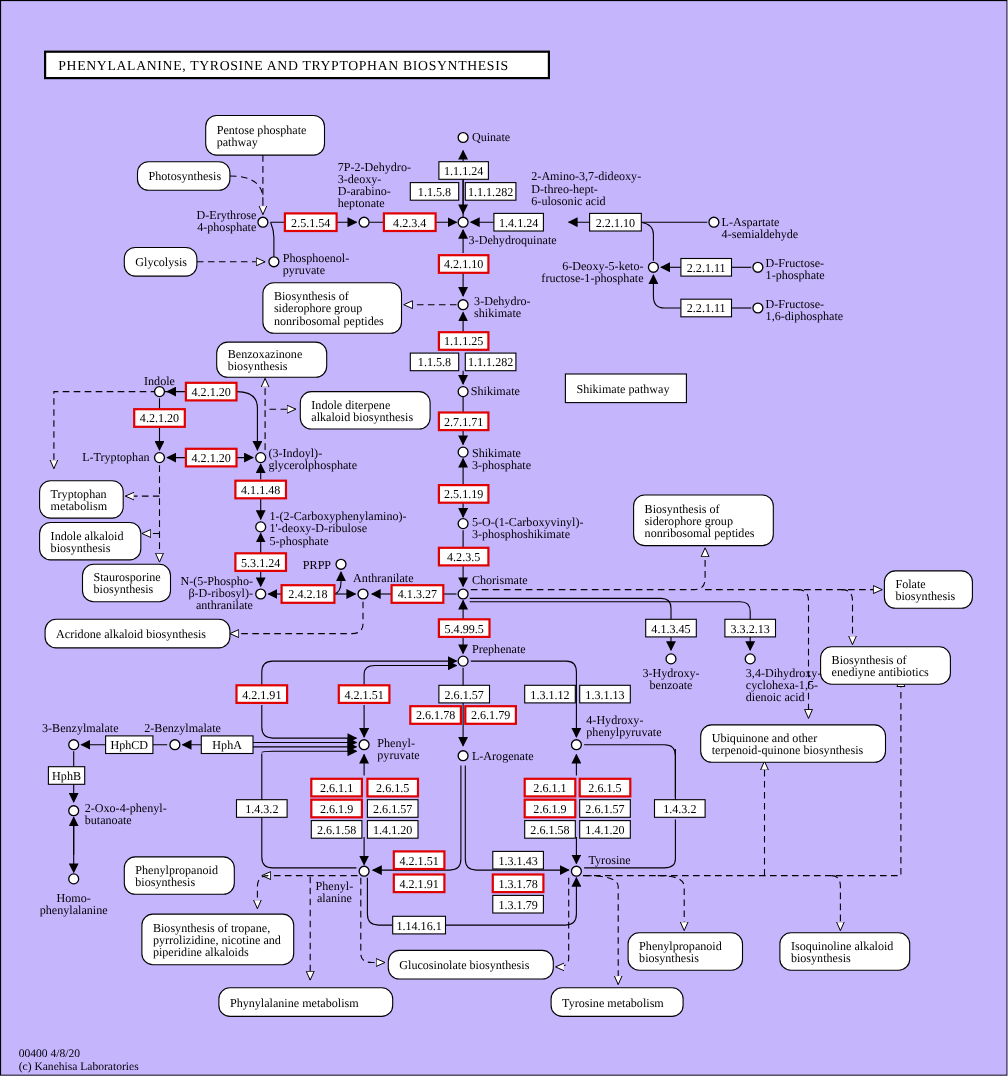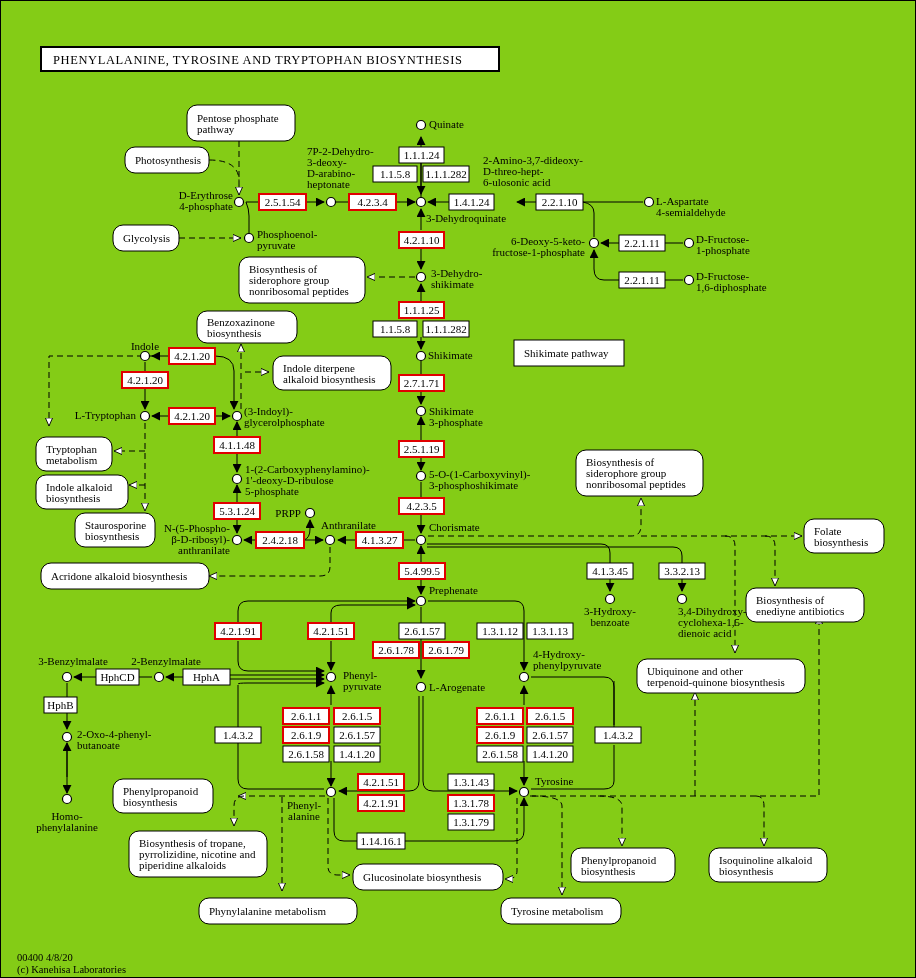--- a/index.html
+++ b/index.html
@@ -1,17 +1,17 @@
 <!DOCTYPE html>
 <html><head>
 <meta charset="utf-8">
 <style>
   html,body{margin:0;padding:0;background:#fff;}
   body{width:916px;height:978px;overflow:hidden;}
-  #wrap{position:relative;width:914px;height:976px;border:1px solid #000;background:#84cc16;}
+  #wrap{position:relative;width:914px;height:976px;border:1px solid #000;background:#c4b5fd;}
   svg{position:absolute;left:0;top:0;}
   text{font-family:"Liberation Serif","DejaVu Serif",serif;font-size:11px;fill:#000;}
   .title-text{font-size:12.5px;letter-spacing:0.6px;}
   .enz{fill:#fff;stroke:#000;stroke-width:1;}
   .enz.hl{stroke:#e00000;stroke-width:2;}
   .map{fill:#fff;stroke:#000;stroke-width:1;}
   .ln{stroke:#000;stroke-width:1;fill:none;}
   .dash{stroke:#000;stroke-width:1;fill:none;stroke-dasharray:6,4;}
   .cpd{fill:#fff;stroke:#000;stroke-width:1.2;}
   .foot{font-size:10.5px;}

